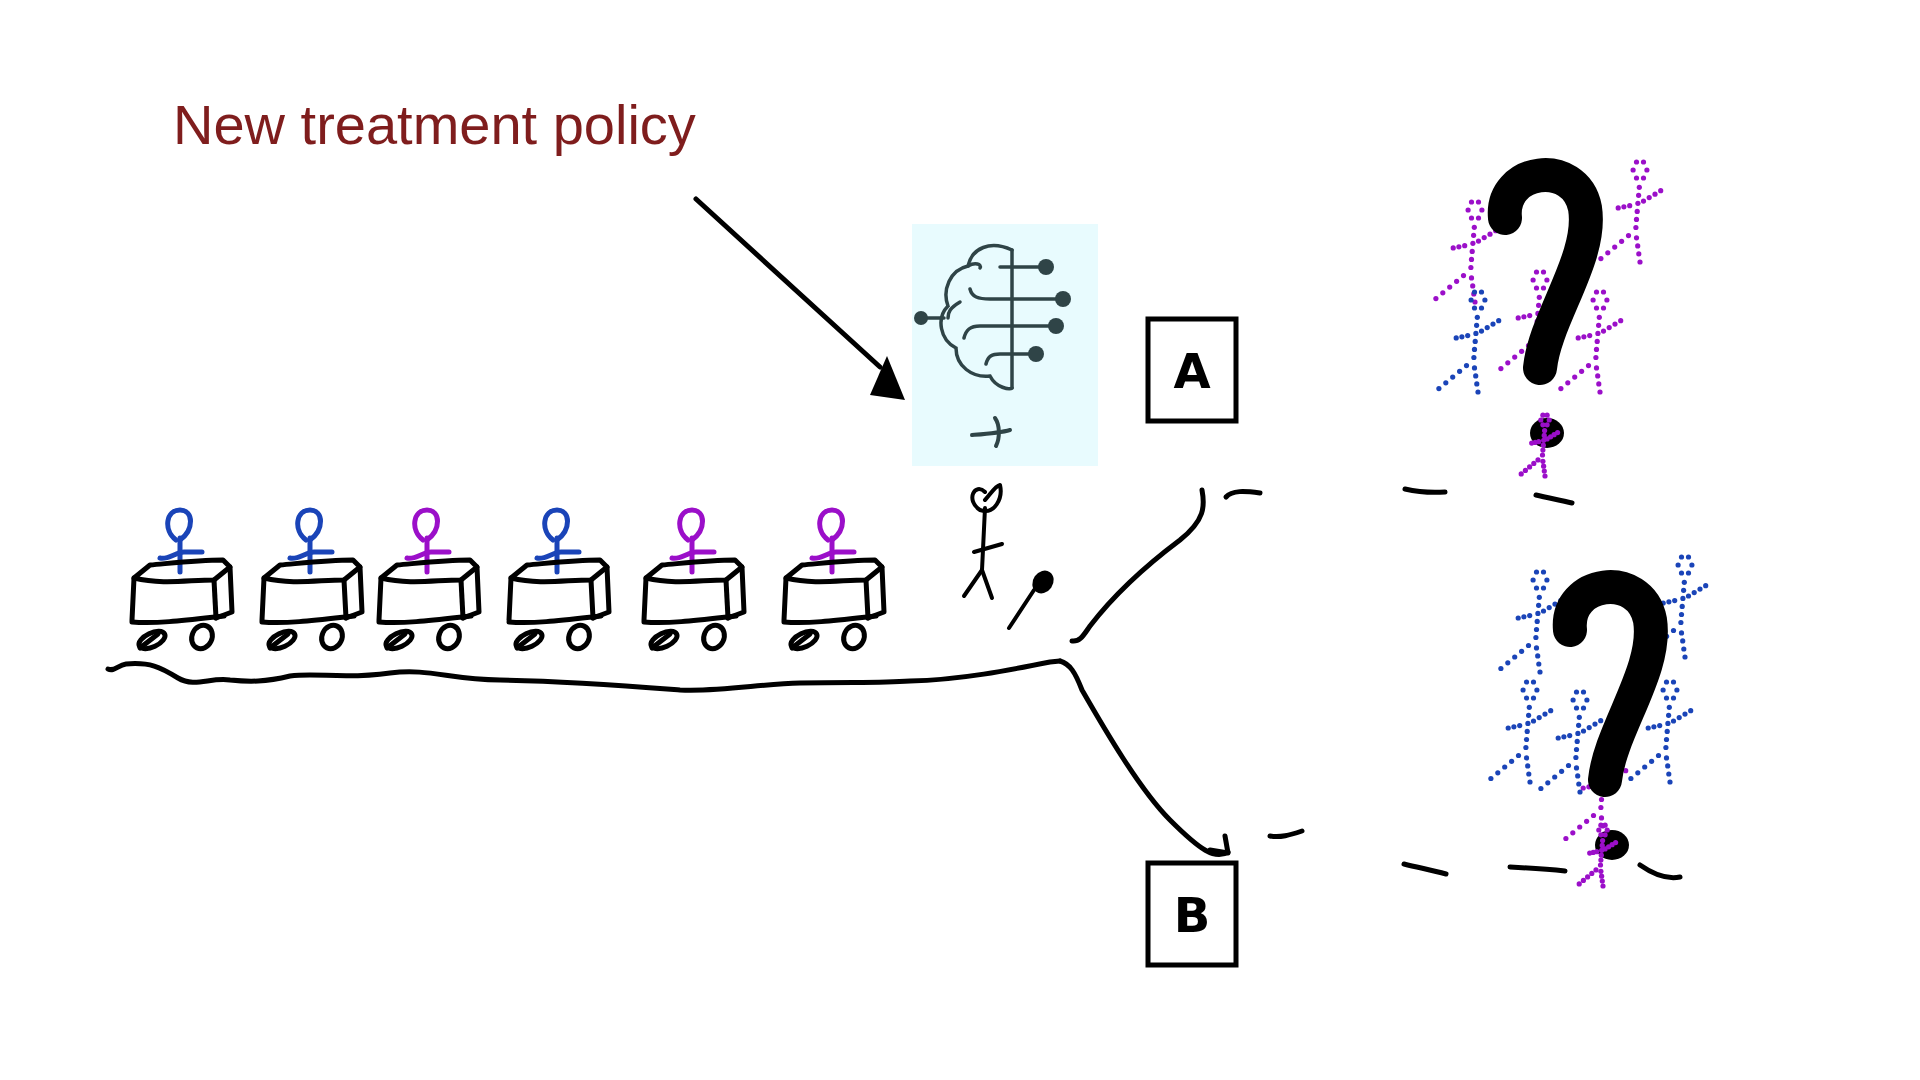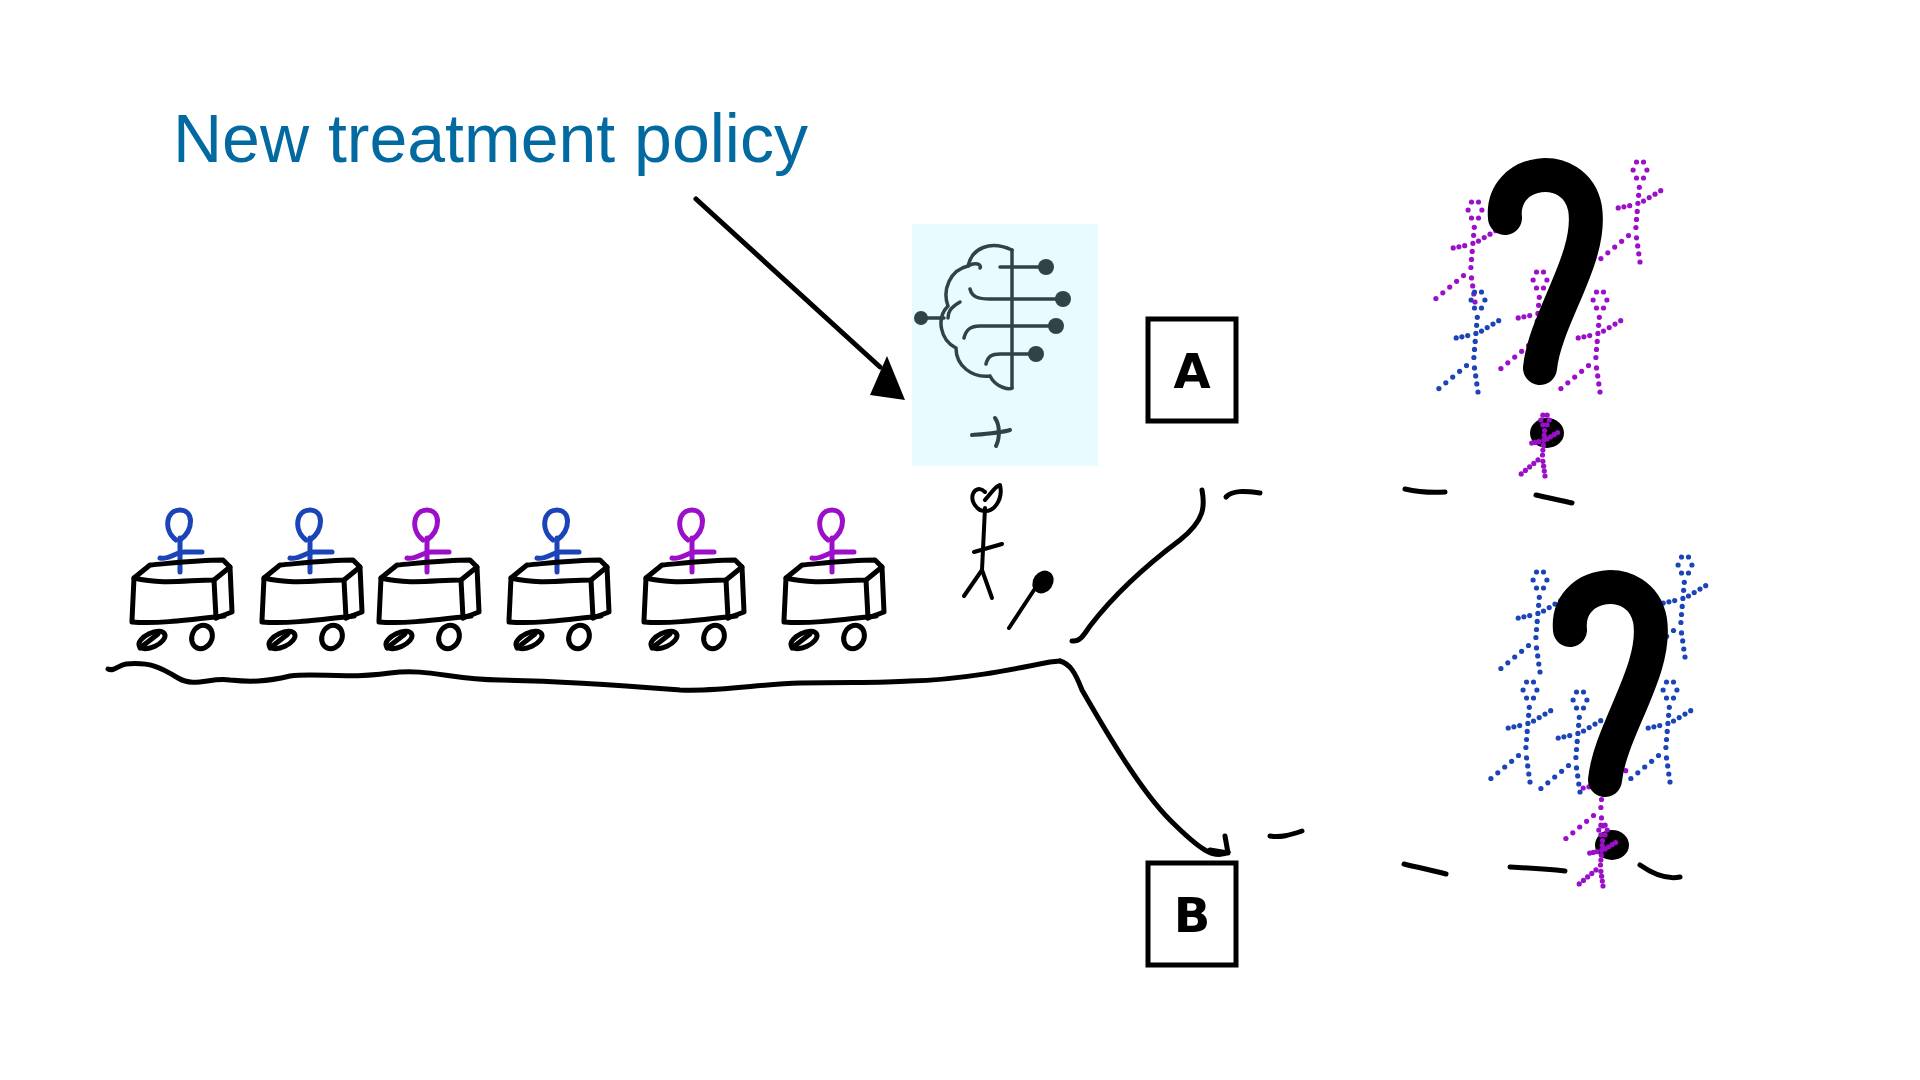--- a/index.html
+++ b/index.html
@@ -1,18 +1,18 @@
 <!DOCTYPE html>
 <html><head>
 <meta charset="utf-8">
 <style>
   html, body { margin: 0; padding: 0; background: #ffffff; }
   body { width: 1920px; height: 1080px; overflow: hidden; position: relative; font-family: "Liberation Sans", sans-serif; }
   #canvas { position: absolute; left: 0; top: 0; width: 1920px; height: 1080px; }
-  .title-label { position: absolute; left: 173px; top: 92px; font-size: 68px; color: #0369a1; font-family: "Liberation Sans", sans-serif; letter-spacing: 0px; margin-top: 7px; }
+  .title-label { position: absolute; left: 173px; top: 92px; font-size: 56px; color: #7f1d1d; font-family: "Liberation Sans", sans-serif; letter-spacing: 0px; }
   .ink { fill: none; stroke: #000; stroke-width: 5; stroke-linecap: round; stroke-linejoin: round; }
   .ink-thin { fill: none; stroke: #000; stroke-width: 4; stroke-linecap: round; stroke-linejoin: round; }
   .box-letter { font-family: "DejaVu Sans", sans-serif; font-size: 48px; font-weight: bold; }
 </style>
 </head>
 <body>
 
 <div class="title-label">New treatment policy</div>
 
 <svg id="canvas" viewBox="0 0 1920 1080" xmlns="http://www.w3.org/2000/svg">

